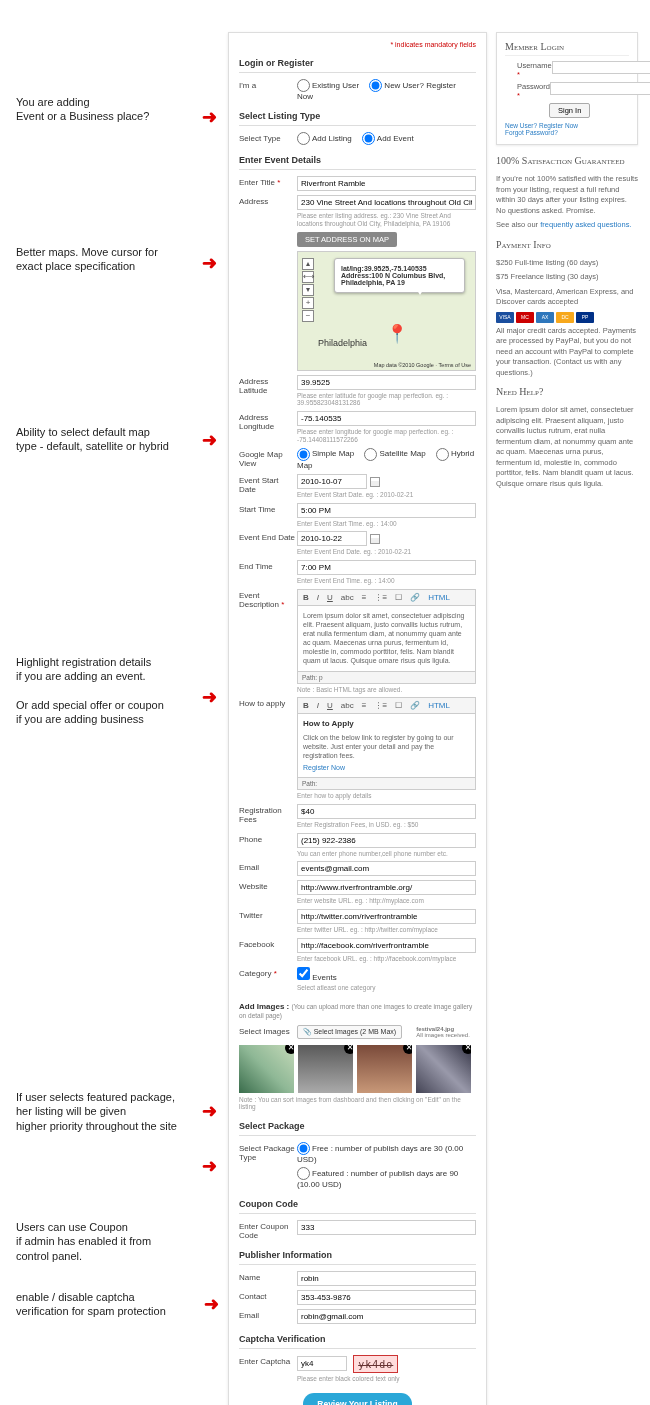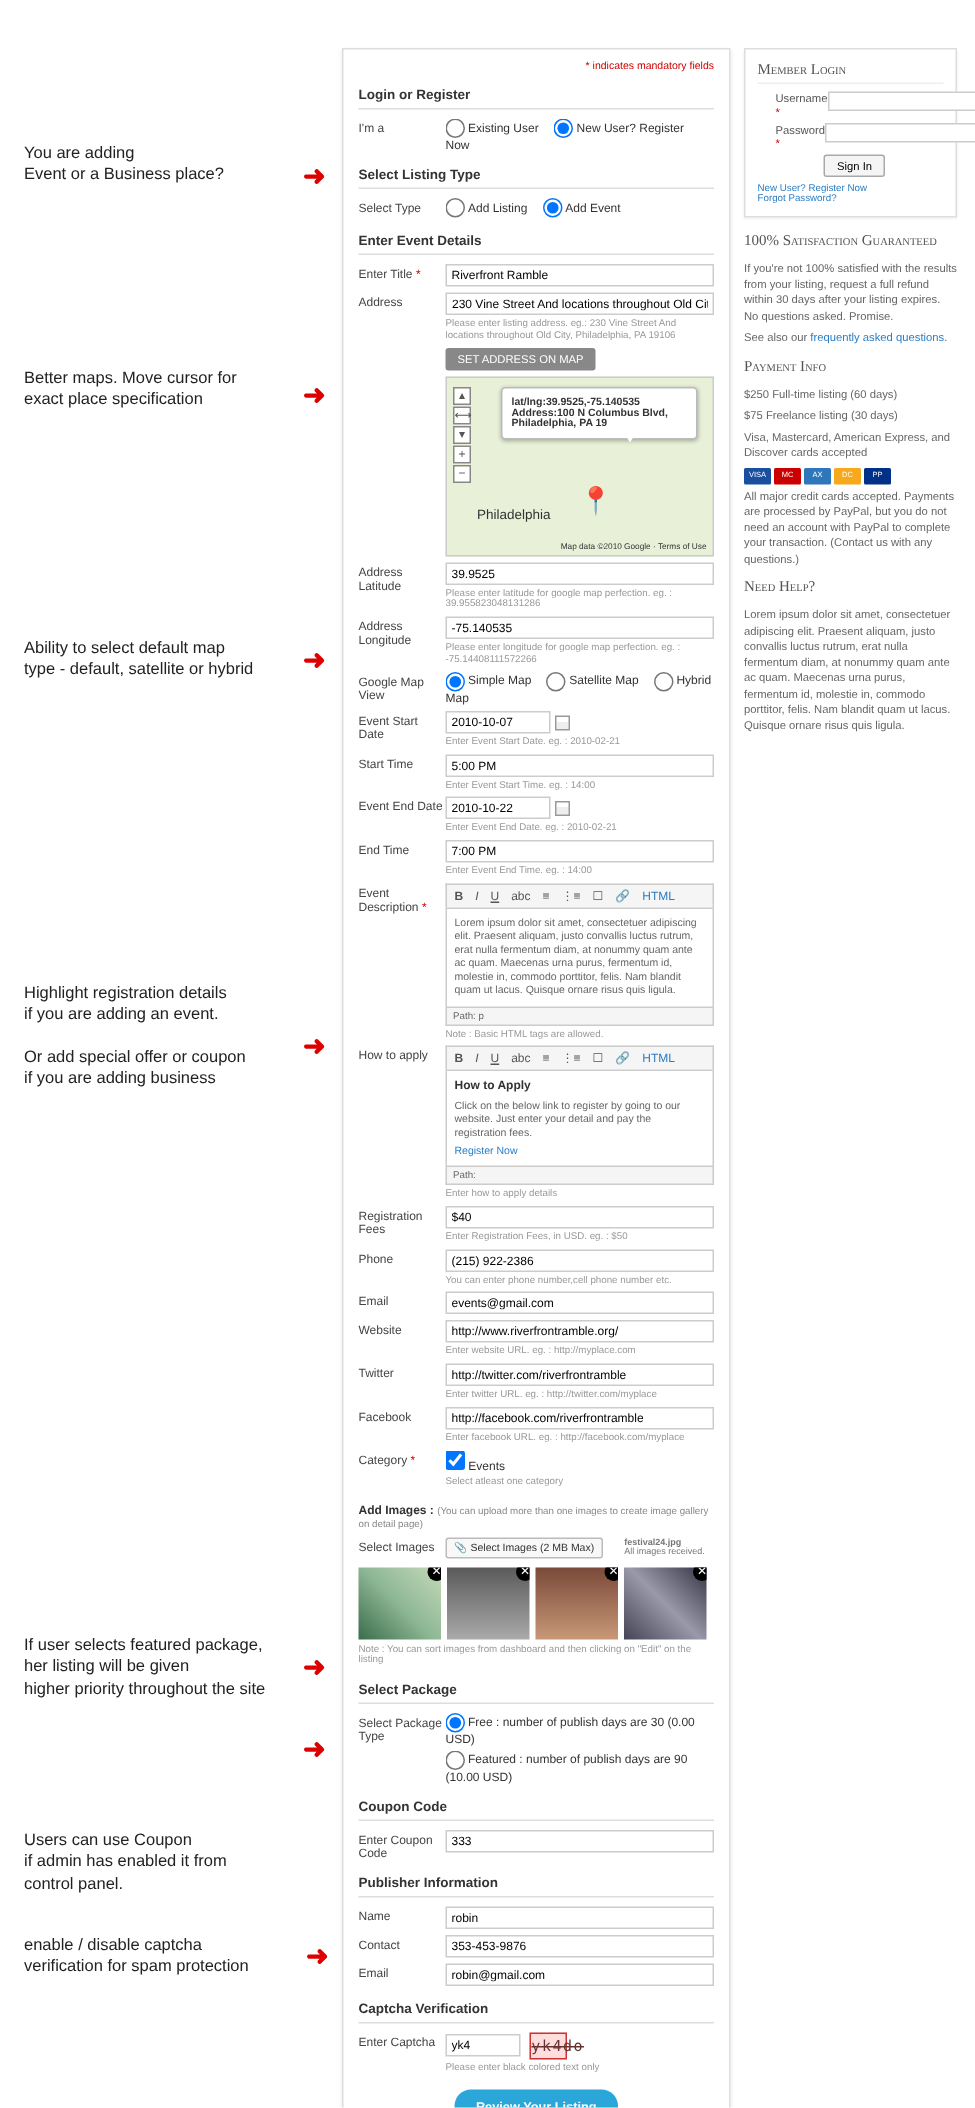--- a/index.html
+++ b/index.html
@@ -43,21 +43,21 @@
 .img-upload-row { display: flex; margin: 5px 0; font-size: 8px; align-items: flex-start; }
 .file-btn { border: 1px solid #bbb; background: #f8f8f8; padding: 2px 5px; font-size: 7px; border-radius: 2px; }
 .thumbs { display: flex; gap: 4px; margin-top: 6px; }
 .thumb { width: 55px; height: 48px; position: relative; background: #ddd; overflow: hidden; }
 .thumb-x { position: absolute; top: -3px; right: -3px; width: 12px; height: 12px; background: #000; color: #fff; border-radius: 50%; font-size: 8px; text-align: center; line-height: 12px; cursor: pointer; }
 .thumb1 { background: linear-gradient(45deg, #3a6d4c, #8fb896, #c4d9b8); }
 .thumb2 { background: linear-gradient(#5a5a5a, #aaa); }
 .thumb3 { background: linear-gradient(#7a4a3a, #c89878); }
 .thumb4 { background: linear-gradient(45deg, #445, #99a, #334); }
 .review-btn { background: #2aa7d8; color: #fff; border: none; padding: 6px 14px; border-radius: 12px; font-size: 8.5px; font-weight: bold; cursor: pointer; display: block; margin: 10px auto 2px; }
-.captcha-img { display: inline-block; width: 25px; height: 18px; border: 1px solid #c33; background: #fdd; font-family: monospace; font-size: 10px; text-align: center; line-height: 18px; color: #633; letter-spacing: 1px; vertical-align: middle; margin-left: 4px; text-decoration: line-through; }
+.captcha-img { display: inline-block; width: 45px; height: 18px; border: 1px solid #c33; background: #fdd; font-family: monospace; font-size: 10px; text-align: center; line-height: 18px; color: #633; letter-spacing: 1px; vertical-align: middle; margin-left: 4px; text-decoration: line-through; }
 .login-row { display: flex; margin: 3px 12px; align-items: flex-start; }
 .login-lbl { width: 44px; font-size: 7.5px; color: #555; }
 .login-row input { flex: 1; font-size: 7.5px; padding: 1px 2px; border: 1px solid #ccc; }
 .signin-btn { font-size: 7.5px; padding: 2px 8px; border: 1px solid #aaa; background: #f5f5f5; border-radius: 2px; cursor: pointer; margin-left: 44px; }
 .cards { display: flex; gap: 2px; margin: 3px 0; }
 .card { width: 18px; height: 11px; border-radius: 1px; font-size: 5px; color: #fff; text-align: center; line-height: 11px; }
 .red { color: #c00; }
 .fstatus { font-size: 6px; color: #777; }
 </style>
 </head>

